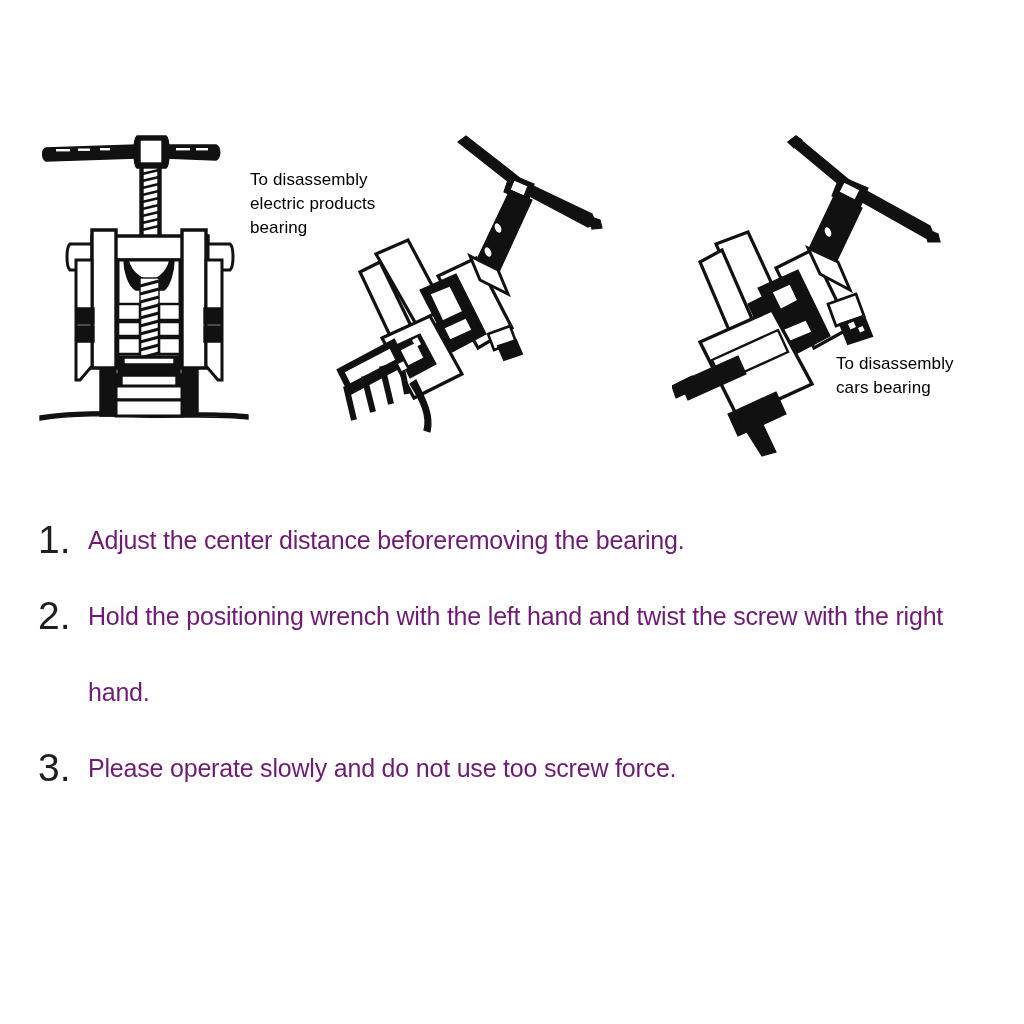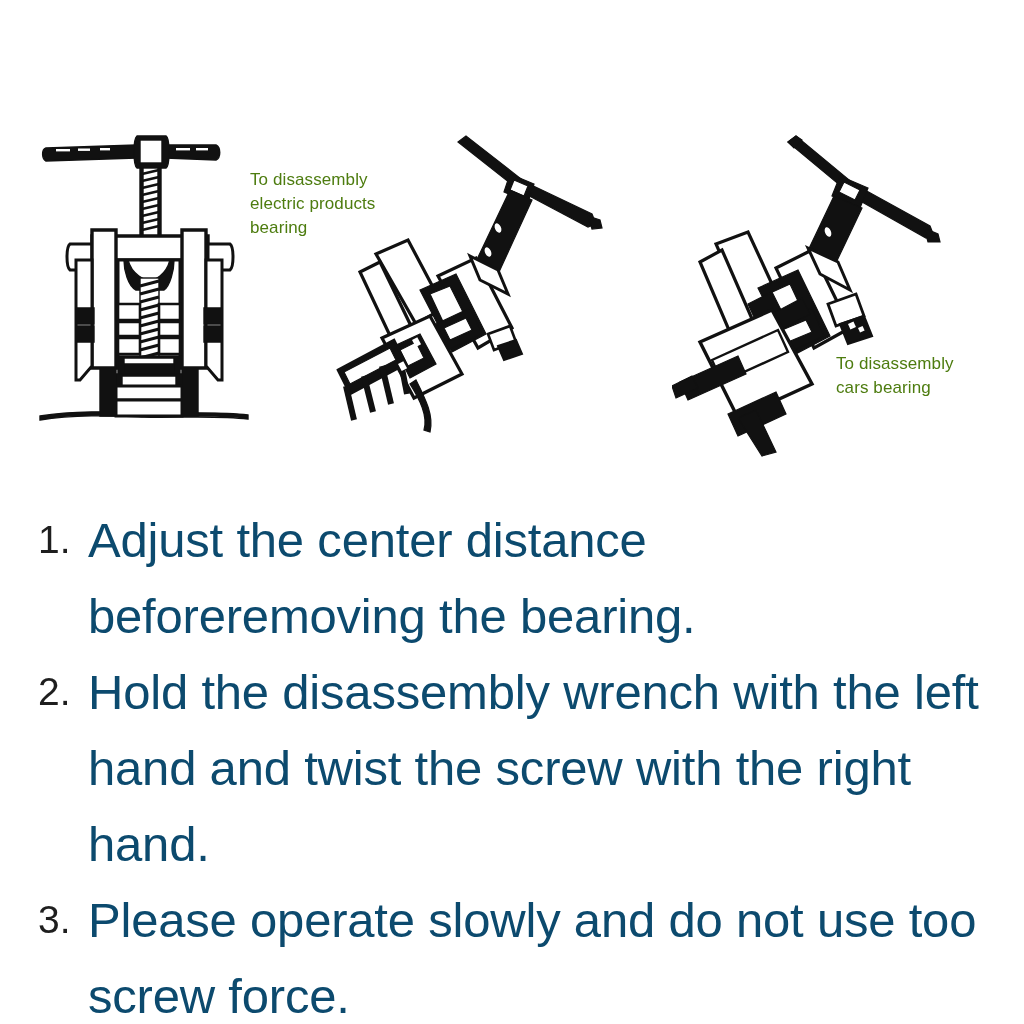--- a/index.html
+++ b/index.html
@@ -33,21 +33,21 @@
   #figure-2 { left: 320px; top: 128px; width: 300px; height: 312px; }
   #figure-3 { left: 672px; top: 128px; width: 300px; height: 330px; }
   .figure svg { display: block; width: 100%; height: 100%; }
 
   
   .caption {
     position: absolute;
     font-family: "Liberation Sans", sans-serif;
     font-size: 17px;
     line-height: 24px;
-    color: #4d7c0f;
+    color: #000000;
     white-space: pre-line;
     letter-spacing: 0.1px;
   }
   #caption-1 { left: 250px; top: 168px; width: 180px; }
   #caption-2 { left: 499px; top: 320px; width: 170px; }
   #caption-3 { left: 836px; top: 352px; width: 170px; }
 
   
   #instructions {
     position: absolute;
@@ -65,24 +65,24 @@
   .instruction-number {
     flex: 0 0 auto;
     font-size: 39px;
     line-height: 76px;
     font-weight: 400;
     color: #1e1e1e;
     width: 50px;
   }
   .instruction-text {
     flex: 1 1 auto;
-    font-size: 49px;
+    font-size: 25px;
     line-height: 76px;
     font-weight: 400;
-    color: #0c4a6e;
+    color: #701a75;
     max-width: 900px;
     letter-spacing: -0.2px;
   }
 </style>
 </head>
 <body>
 
 <div id="illustration-band">
 
   <div class="figure" id="figure-1">
@@ -305,21 +305,21 @@
 
 <div id="instructions">
 
   <div class="instruction-item">
     <span class="instruction-number">1.</span>
     <span class="instruction-text">Adjust the center distance beforeremoving the bearing.</span>
   </div>
 
   <div class="instruction-item">
     <span class="instruction-number">2.</span>
-    <span class="instruction-text">Hold the disassembly wrench with the left hand and twist the screw with the right hand.</span>
+    <span class="instruction-text">Hold the positioning wrench with the left hand and twist the screw with the right hand.</span>
   </div>
 
   <div class="instruction-item">
     <span class="instruction-number">3.</span>
     <span class="instruction-text">Please operate slowly and do not use too screw force.</span>
   </div>
 
 </div>
 
 </body></html>

